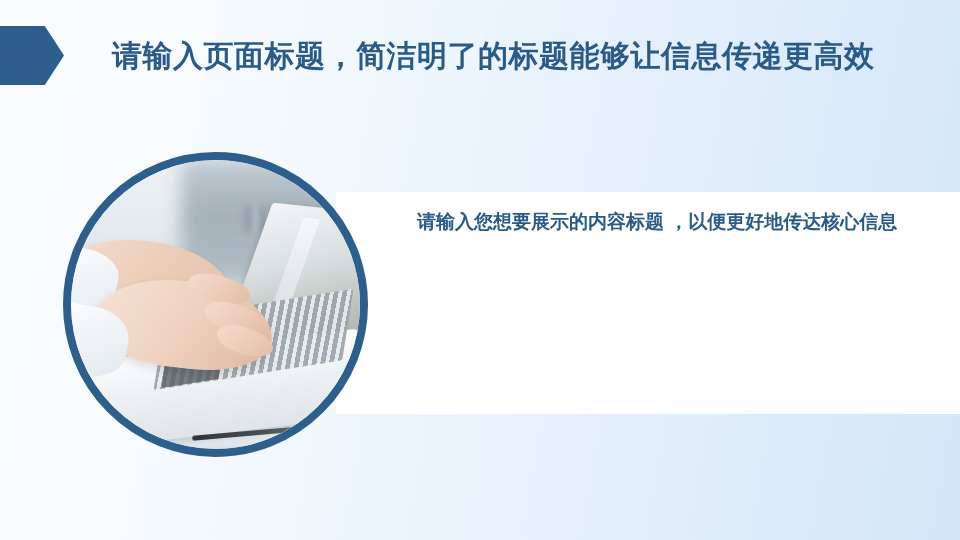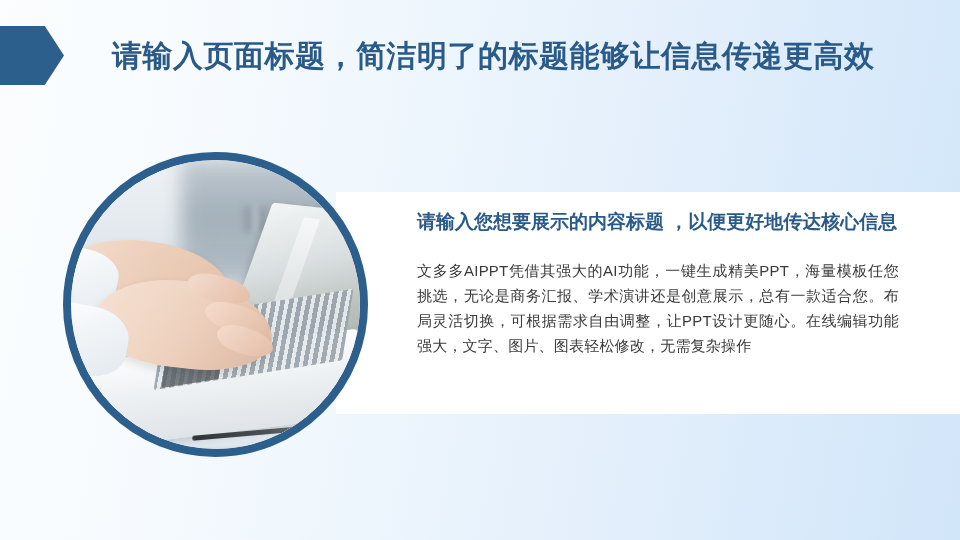--- a/index.html
+++ b/index.html
@@ -307,15 +307,14 @@
       <div class="ph-cuff1"></div>
       <div class="ph-hand2"></div>
       <div class="ph-cuff2"></div>
       <div class="ph-finger" style="left:40%;top:40%;width:22%;height:9%;transform:rotate(14deg);"></div>
       <div class="ph-finger" style="left:46%;top:50%;width:22%;height:9%;transform:rotate(16deg);"></div>
       <div class="ph-finger" style="left:50%;top:58%;width:20%;height:9%;transform:rotate(18deg);"></div>
     </div>
   </div>
 
   <div id="content-heading">请输入您想要展示的内容标题 ，以便更好地传达核心信息</div>
-  <div id="content-body">文多多AIPPT凭借其强大的AI功能，一键生成精美PPT，海量模板任您挑选，无论是商务汇报、学术演讲还是创意展示，总有一款适合您。布局灵活切换，可根据需求自由调整，让PPT设计更随心。在线编辑功能强大，文字、图片、图表轻松修改，无需复杂操作</div>
 
 </div>
 
 </body></html>

